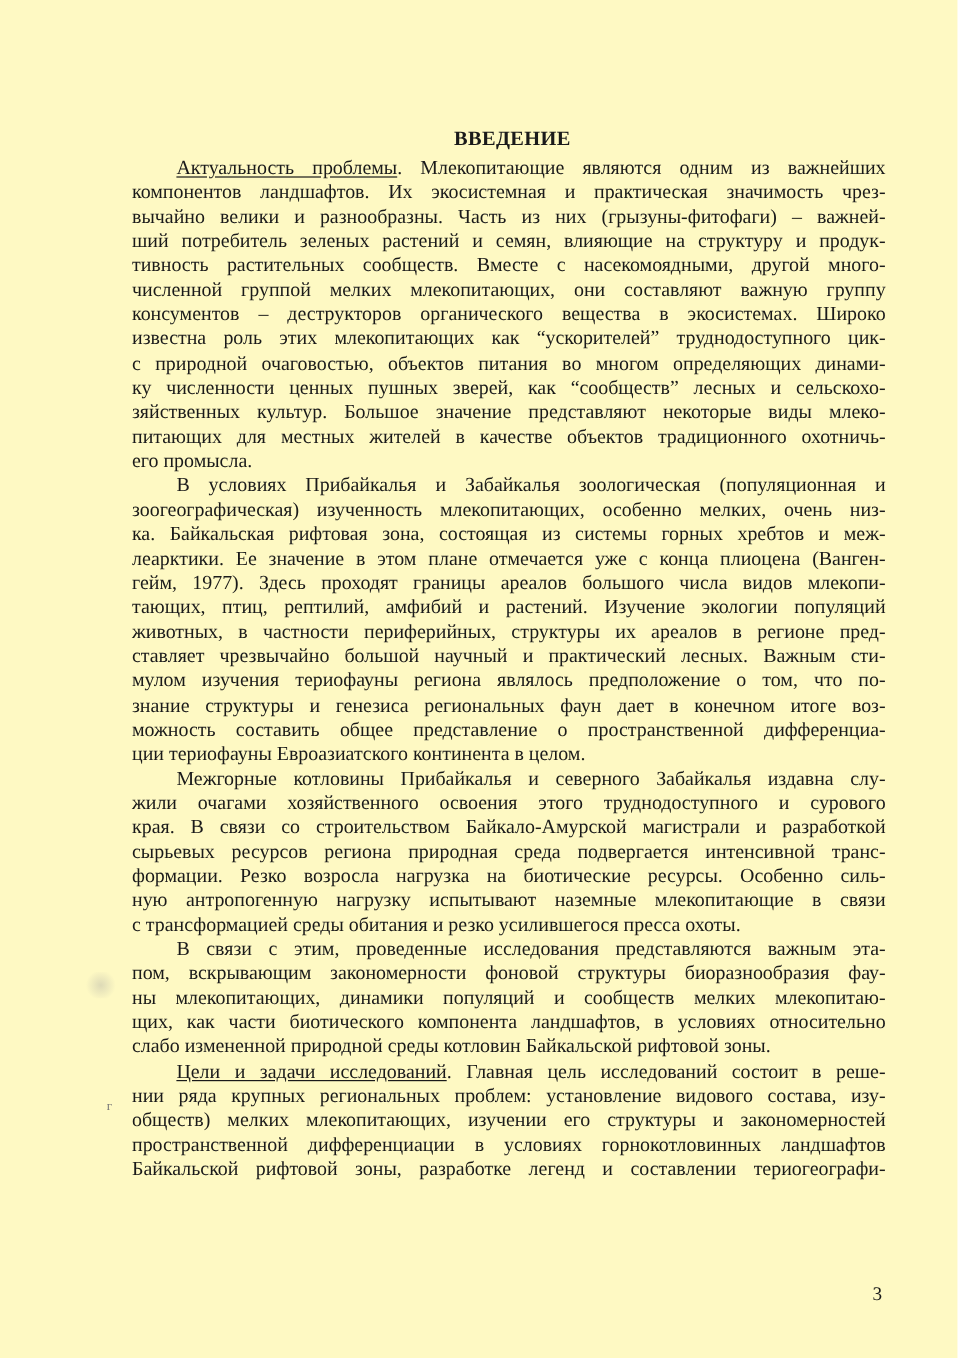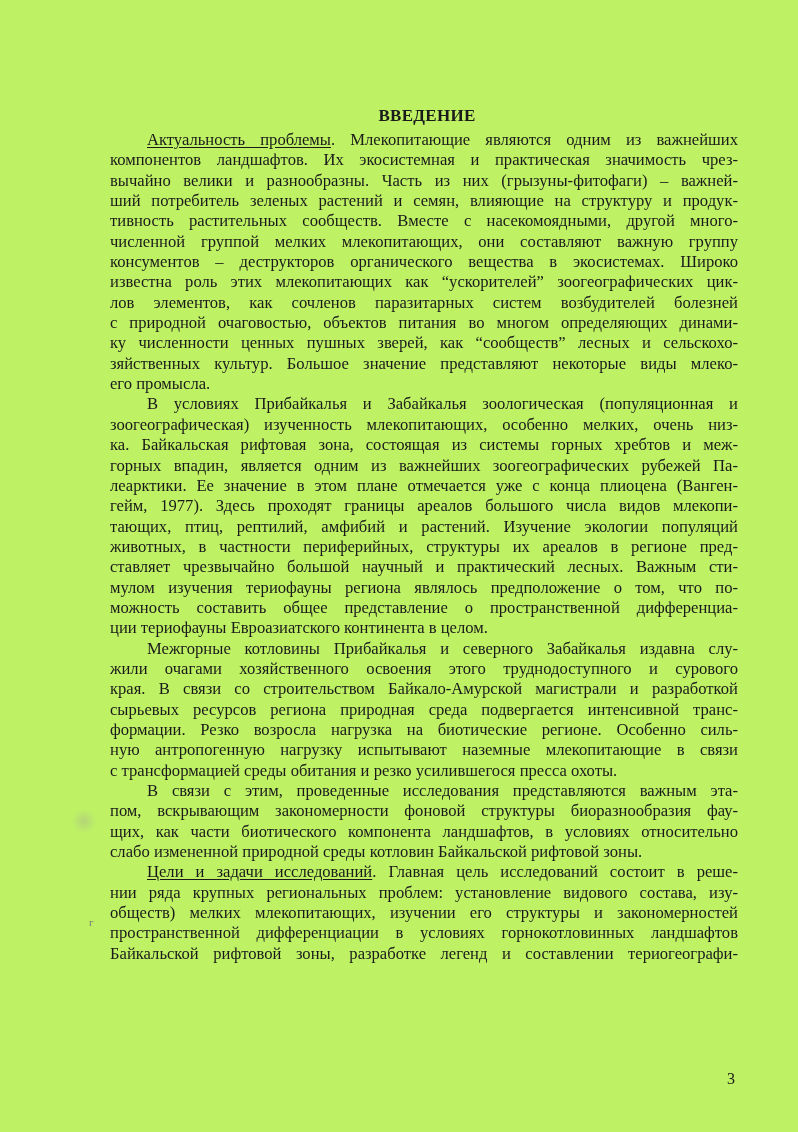--- a/index.html
+++ b/index.html
@@ -13,21 +13,21 @@
       position: relative;
       overflow: hidden;
       font-family: "Liberation Serif", "DejaVu Serif", serif;
       color: #1a1a1a;
     }
     .page {
       position: absolute;
       left: 0; top: 0;
       width: 798px;
       height: 1132px;
-      background: #bef264;
+      background: #fef9c3;
     }
     .heading {
       position: absolute;
       left: 0;
       width: 798px;
       top: 106px;
       text-align: center;
       font-weight: bold;
       font-size: 17px;
       letter-spacing: 0.3px;
@@ -89,56 +89,57 @@
   <div class="body-text">
 
     <div class="para">
       <span class="line indent"><span class="u">Актуальность проблемы</span><span>. Млекопитающие являются одним из важнейших</span></span>
       <span class="line">компонентов ландшафтов. Их экосистемная и практическая значимость чрез-</span>
       <span class="line">вычайно велики и разнообразны. Часть из них (грызуны-фитофаги) – важней-</span>
       <span class="line">ший потребитель зеленых растений и семян, влияющие на структуру и продук-</span>
       <span class="line">тивность растительных сообществ. Вместе с насекомоядными, другой много-</span>
       <span class="line">численной группой мелких млекопитающих, они составляют важную группу</span>
       <span class="line">консументов – деструкторов органического вещества в экосистемах. Широко</span>
-      <span class="line">известна роль этих млекопитающих как “ускорителей” зоогеографических цик-</span>
-      <span class="line">лов элементов, как сочленов паразитарных систем возбудителей болезней</span>
+      <span class="line">известна роль этих млекопитающих как “ускорителей” труднодоступного цик-</span>
       <span class="line">с природной очаговостью, объектов питания во многом определяющих динами-</span>
       <span class="line">ку численности ценных пушных зверей, как “сообществ” лесных и сельскохо-</span>
       <span class="line">зяйственных культур. Большое значение представляют некоторые виды млеко-</span>
+      <span class="line">питающих для местных жителей в качестве объектов традиционного охотничь-</span>
       <span class="line last">его промысла.</span>
     </div>
 
     <div class="para">
       <span class="line indent">В условиях Прибайкалья и Забайкалья зоологическая (популяционная и</span>
       <span class="line">зоогеографическая) изученность млекопитающих, особенно мелких, очень низ-</span>
       <span class="line">ка. Байкальская рифтовая зона, состоящая из системы горных хребтов и меж-</span>
-      <span class="line">горных впадин, является одним из важнейших зоогеографических рубежей Па-</span>
       <span class="line">леарктики. Ее значение в этом плане отмечается уже с конца плиоцена (Ванген-</span>
       <span class="line">гейм, 1977). Здесь проходят границы ареалов большого числа видов млекопи-</span>
       <span class="line">тающих, птиц, рептилий, амфибий и растений. Изучение экологии популяций</span>
       <span class="line">животных, в частности периферийных, структуры их ареалов в регионе пред-</span>
       <span class="line">ставляет чрезвычайно большой научный и практический лесных. Важным сти-</span>
       <span class="line">мулом изучения териофауны региона являлось предположение о том, что по-</span>
+      <span class="line">знание структуры и генезиса региональных фаун дает в конечном итоге воз-</span>
       <span class="line">можность составить общее представление о пространственной дифференциа-</span>
       <span class="line last">ции териофауны Евроазиатского континента в целом.</span>
     </div>
 
     <div class="para">
       <span class="line indent">Межгорные котловины Прибайкалья и северного Забайкалья издавна слу-</span>
       <span class="line">жили очагами хозяйственного освоения этого труднодоступного и сурового</span>
       <span class="line">края. В связи со строительством Байкало-Амурской магистрали и разработкой</span>
       <span class="line">сырьевых ресурсов региона природная среда подвергается интенсивной транс-</span>
-      <span class="line">формации. Резко возросла нагрузка на биотические регионе. Особенно силь-</span>
+      <span class="line">формации. Резко возросла нагрузка на биотические ресурсы. Особенно силь-</span>
       <span class="line">ную антропогенную нагрузку испытывают наземные млекопитающие в связи</span>
       <span class="line last">с трансформацией среды обитания и резко усилившегося пресса охоты.</span>
     </div>
 
     <div class="para">
       <span class="line indent">В связи с этим, проведенные исследования представляются важным эта-</span>
       <span class="line">пом, вскрывающим закономерности фоновой структуры биоразнообразия фау-</span>
+      <span class="line">ны млекопитающих, динамики популяций и сообществ мелких млекопитаю-</span>
       <span class="line">щих, как части биотического компонента ландшафтов, в условиях относительно</span>
       <span class="line last">слабо измененной природной среды котловин Байкальской рифтовой зоны.</span>
     </div>
 
     <div class="para">
       <span class="line indent"><span class="u">Цели и задачи исследований</span><span>. Главная цель исследований состоит в реше-</span></span>
       <span class="line">нии ряда крупных региональных проблем: установление видового состава, изу-</span>
       <span class="line">обществ) мелких млекопитающих, изучении его структуры и закономерностей</span>
       <span class="line">пространственной дифференциации в условиях горнокотловинных ландшафтов</span>
       <span class="line">Байкальской рифтовой зоны, разработке легенд и составлении териогеографи-</span>

